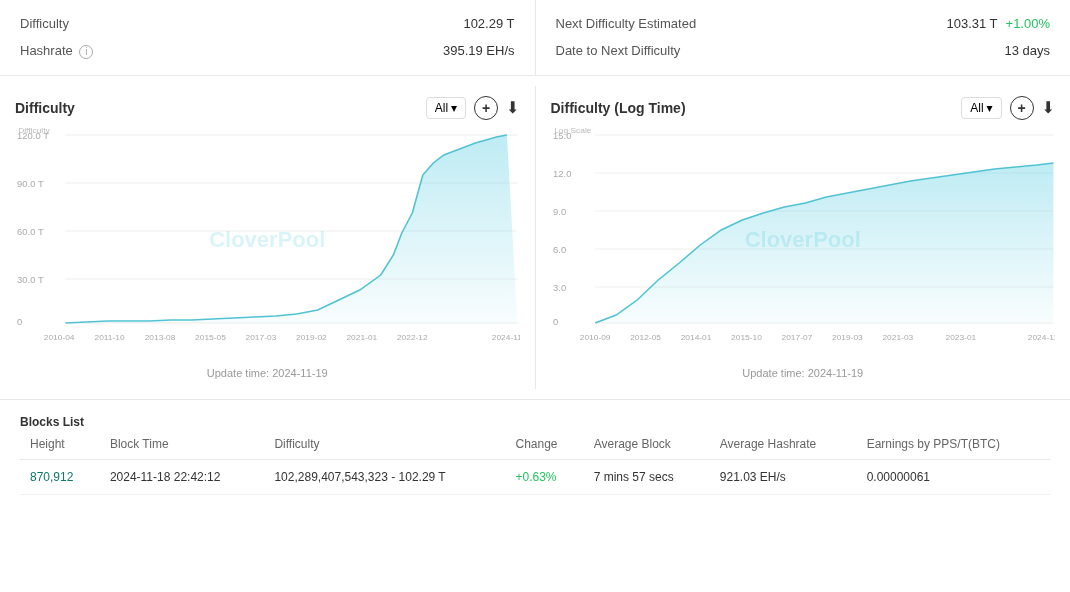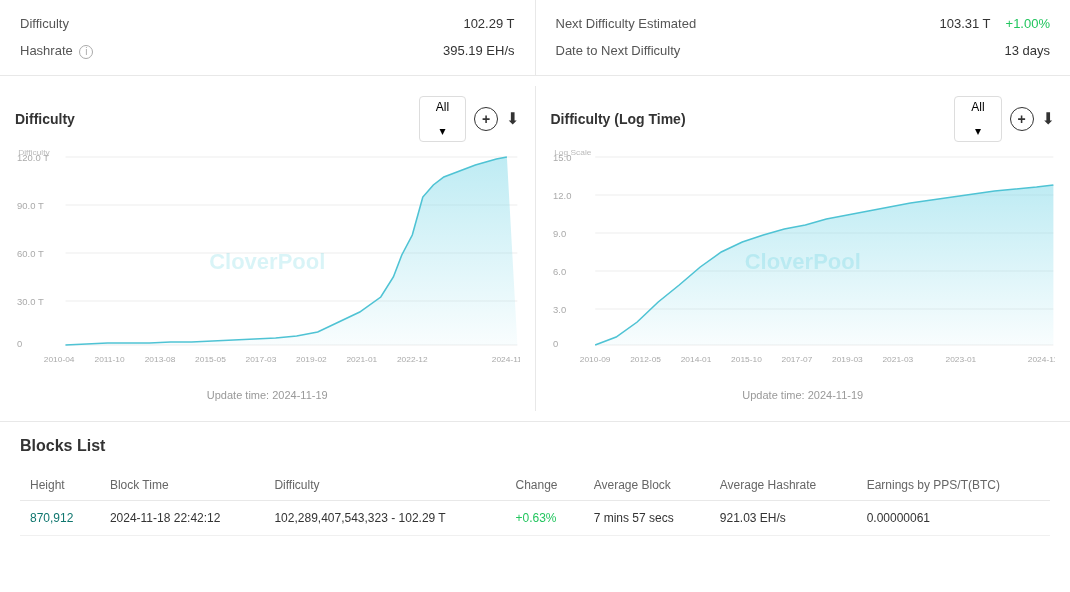--- a/index.html
+++ b/index.html
@@ -25,21 +25,21 @@
     .stat-label {
       color: #555;
       font-size: 13px;
     }
     .stat-value {
       font-size: 13px;
       font-weight: 500;
       color: #333;
     }
     .stat-value.positive { color: #22c55e; }
-    .stat-value-group { display: flex; gap: 15px; align-items: center; }
+    .stat-value-group { display: flex; gap: 8px; align-items: center; }
     .info-icon {
       display: inline-flex; align-items: center; justify-content: center;
       width: 14px; height: 14px; border: 1px solid #aaa; border-radius: 50%;
       font-size: 10px; color: #aaa; cursor: pointer; margin-left: 3px;
     }
 
     .charts-section {
       display: flex;
       border-bottom: 1px solid #e8e8e8;
       padding: 10px 0;
@@ -62,25 +62,24 @@
       font-size: 14px;
       font-weight: 600;
       color: #333;
     }
     .chart-controls {
       display: flex;
       align-items: center;
       gap: 8px;
     }
     .dropdown-btn {
-      display: flex; align-items: center; gap: 10px;
+      display: flex; align-items: center; gap: 3px;
       border: 1px solid #ddd; border-radius: 4px;
-      padding: 3px 16px; font-size: 12px; cursor: pointer;
+      padding: 3px 8px; font-size: 12px; cursor: pointer;
       background: #fff;
-      flex-direction: column;
     }
     .icon-btn {
       display: flex; align-items: center; justify-content: center;
       width: 24px; height: 24px; border: 1px solid #333; border-radius: 50%;
       cursor: pointer; font-size: 14px; font-weight: bold;
     }
     .download-btn {
       cursor: pointer; font-size: 16px; color: #333;
     }
 
@@ -107,23 +106,22 @@
       margin-top: 12px;
     }
 
     
     svg.chart { width: 100%; height: 220px; }
 
     .blocks-section {
       padding: 15px 20px;
     }
     .blocks-title {
-      font-size: 16px;
+      font-size: 12px;
       font-weight: 600;
-      margin-bottom: 15px;
       color: #333;
     }
     .table-container {
       width: 100%;
     }
     table {
       width: 100%;
       border-collapse: collapse;
     }
     thead tr {

